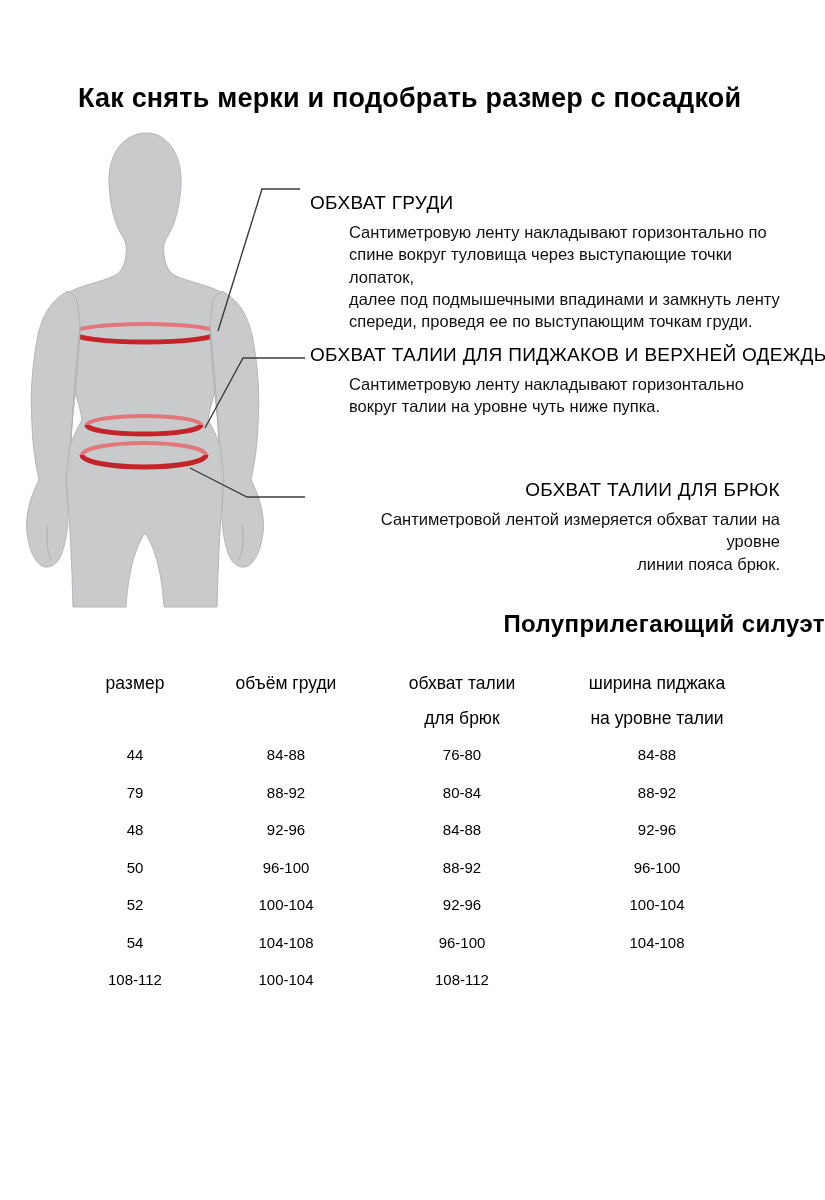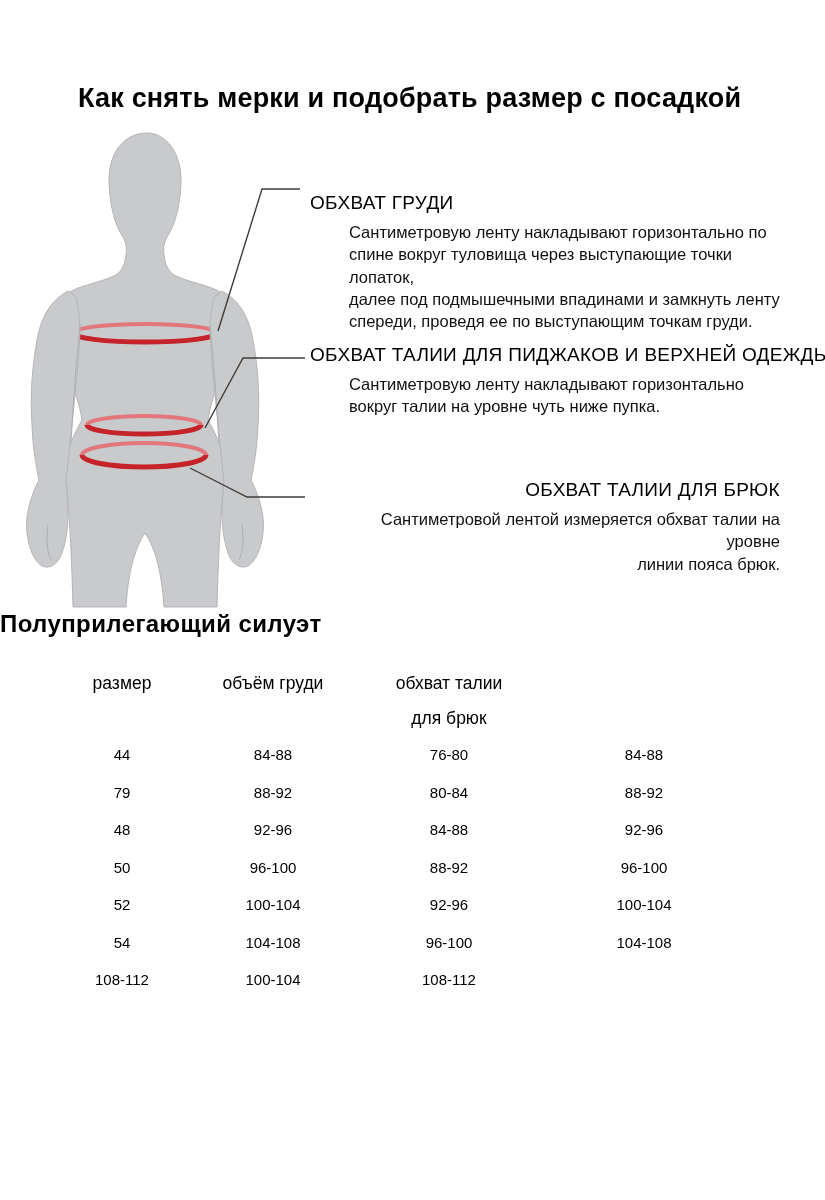--- a/index.html
+++ b/index.html
@@ -13,26 +13,26 @@
     font-size:27px; font-weight:700; letter-spacing:0.2px; white-space:nowrap;
   }
   .figure-wrap { position:absolute; left:18px; top:125px; width:300px; height:490px; }
   .m-block { position:absolute; left:310px; width:470px; }
   .m-label { font-size:19px; font-weight:400; letter-spacing:0.3px; white-space:nowrap; }
   .m-desc  { font-size:16.5px; line-height:22.3px; margin-top:7px; white-space:pre-line; color:#111;margin-left:39px; }
   .m-block.b1 { top:192px; }
   .m-block.b2 { top:344px; width:500px; }
   .m-block.b3 { top:479px;text-align:right; }
   .section-title {
-    position:absolute; left:0; top:610px; width:825px; text-align:left;
+    position:absolute; left:0; top:610px; width:825px; text-align:right;
     font-size:24px; font-weight:700; letter-spacing:0.4px;
   }
   .size-table { position:absolute; left:0; top:666px; width:825px; }
   .t-row {
-    display:grid; padding-left:47px;
+    display:grid; padding-left:60px;
     grid-template-columns:150px 152px 200px 190px;
   }
   .t-head .t-cell { font-size:17.5px; }
   .t-head .h-line { height:35px; line-height:35px; text-align:center; }
   .t-cell { text-align:center; }
   .size-table .t-row.t-data .t-cell {
     font-size:15px; height:37.5px; line-height:37.5px;
   }
 </style>
 </head>
@@ -153,20 +153,24 @@
       <div class="h-line"></div>
     </div>
     <div class="t-cell">
       <div class="h-line">объём груди</div>
       <div class="h-line"></div>
     </div>
     <div class="t-cell">
       <div class="h-line">обхват талии</div>
       <div class="h-line">для брюк</div>
     </div>
+    <div class="t-cell">
+      <div class="h-line">ширина пиджака</div>
+      <div class="h-line">на уровне талии</div>
+    </div>
   </div>
   <div>
       <div class="t-row t-data">
         <div class="t-cell">44</div>
         <div class="t-cell">84-88</div>
         <div class="t-cell">76-80</div>
         <div class="t-cell">84-88</div>
       </div>
       <div class="t-row t-data">
         <div class="t-cell">79</div>

